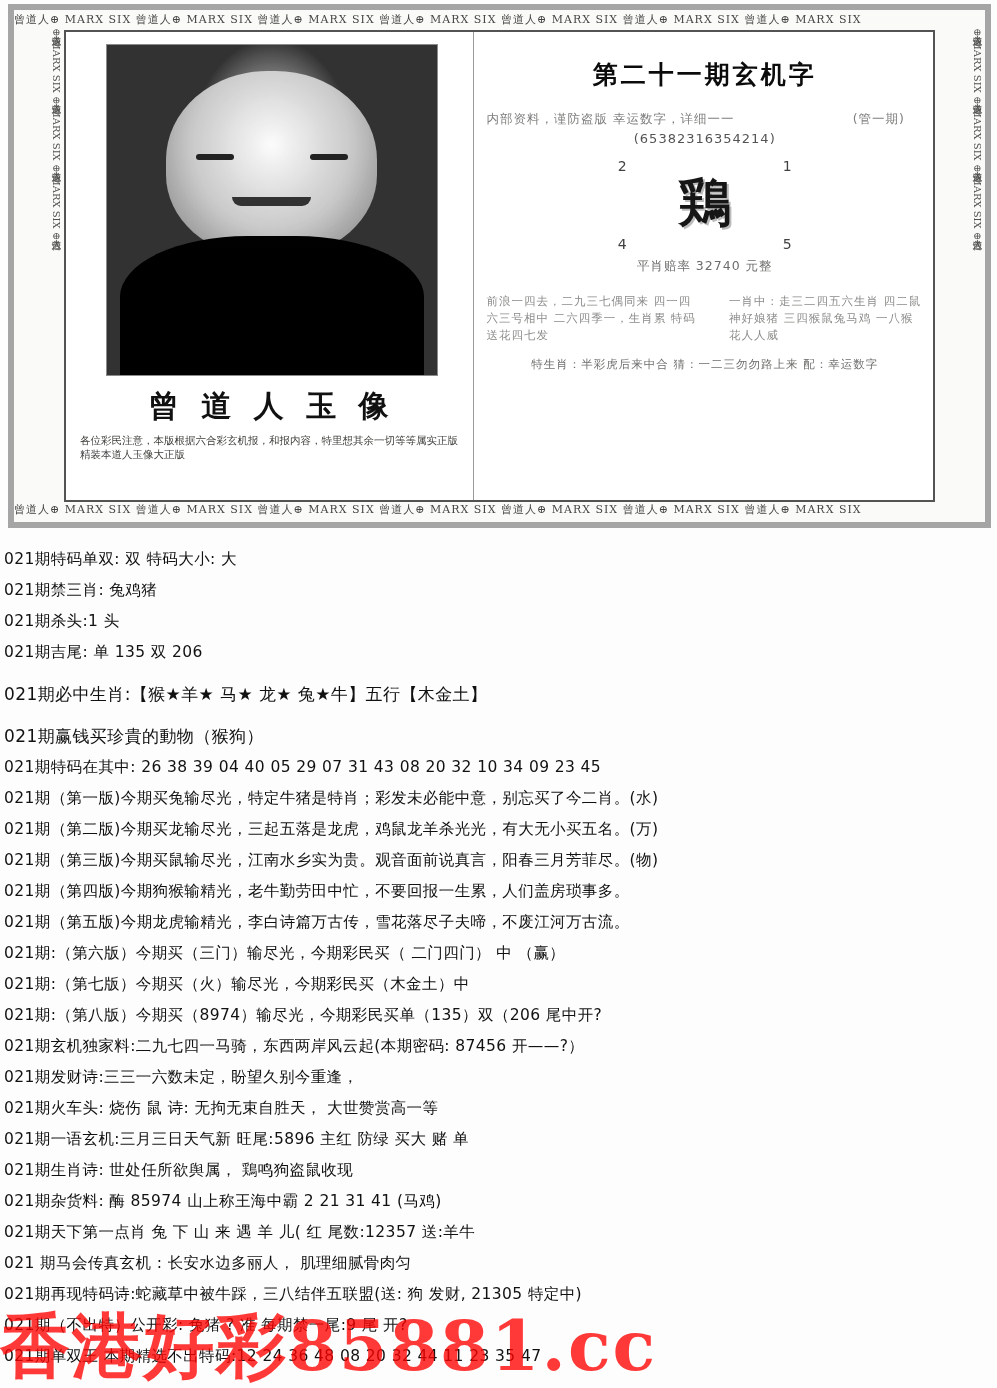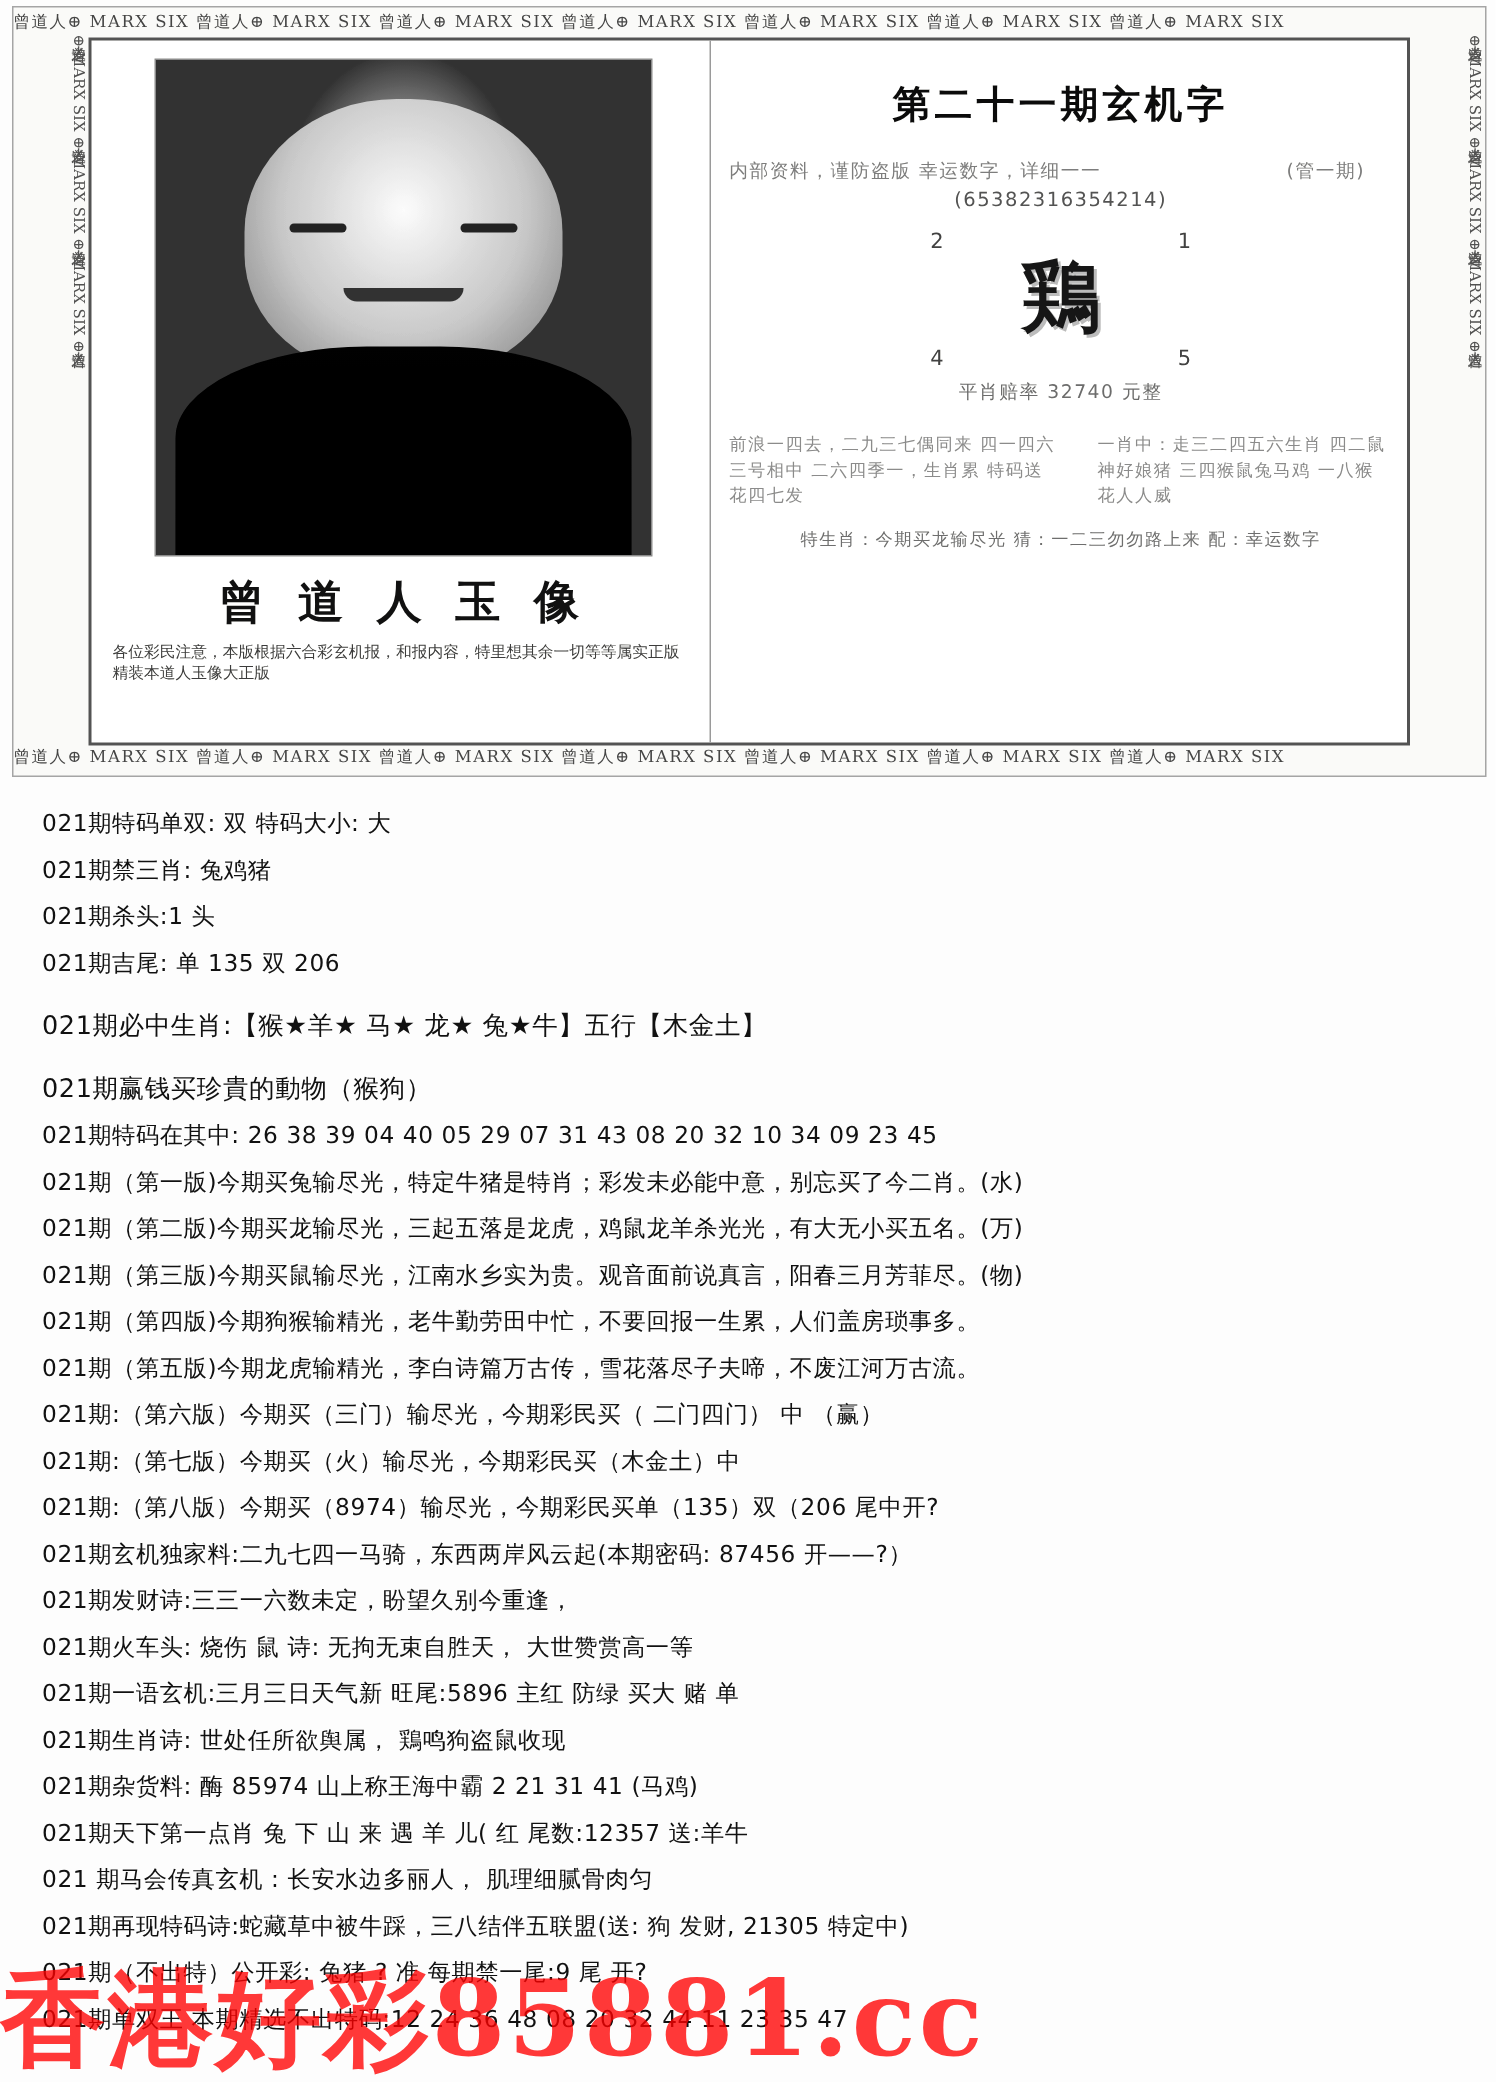--- a/index.html
+++ b/index.html
@@ -17,21 +17,21 @@
     overflow:hidden;
     background:#fdfdfd;
   }
 
   
   .poster{
     position:relative;
     margin:4px 6px 0 8px;
     height:512px;
     background:#f4f4f2;
-    border:1px solid #a3a3a3;
+    border:6px solid #a3a3a3;
     overflow:hidden;
     filter:contrast(1.05);
   }
   .marx-strip{
     position:absolute;
     left:0;right:0;
     height:18px;
     font-family:"DejaVu Serif","Liberation Serif",serif;
     font-size:11px;
     letter-spacing:1px;
@@ -189,21 +189,21 @@
     margin-top:12px;
     text-align:center;
     color:#6f6f6f;
     font-size:11.5px;
     line-height:17px;
     letter-spacing:1px;
   }
 
   
   .lines{
-    padding:16px 10px 0 28px;
+    padding:16px 10px 0 4px;
   }
   .ln{
     font-size:16.5px;
     line-height:31px;
     color:#111;
     white-space:nowrap;
     letter-spacing:.4px;
   }
   .ln.bold{font-weight:normal;font-size:17px;margin-top:11px;}
   .ln.sm{font-size:15.5px;}
@@ -274,21 +274,21 @@
 四一四六三号相中
 二六四季一，生肖累
 特码送花四七发</div>
           <div>一肖中：走三二四五六生肖
 四二鼠神好娘猪
 三四猴鼠兔马鸡
 一八猴花人人威</div>
         </div>
 
         <div class="verse-foot">
-          <span>特生肖：今期买龙输尽光
+          <span>特生肖：半彩虎后来中合
 猜：一二三勿勿路上来</span>
           <span>配：幸运数字</span>
         </div>
       </div>
     </div>
   </div>
 
   <div class="lines">
     <div class="ln sm">021期特码单双:  双      特码大小: 大</div>
     <div class="ln sm">021期禁三肖: 兔鸡猪</div>

